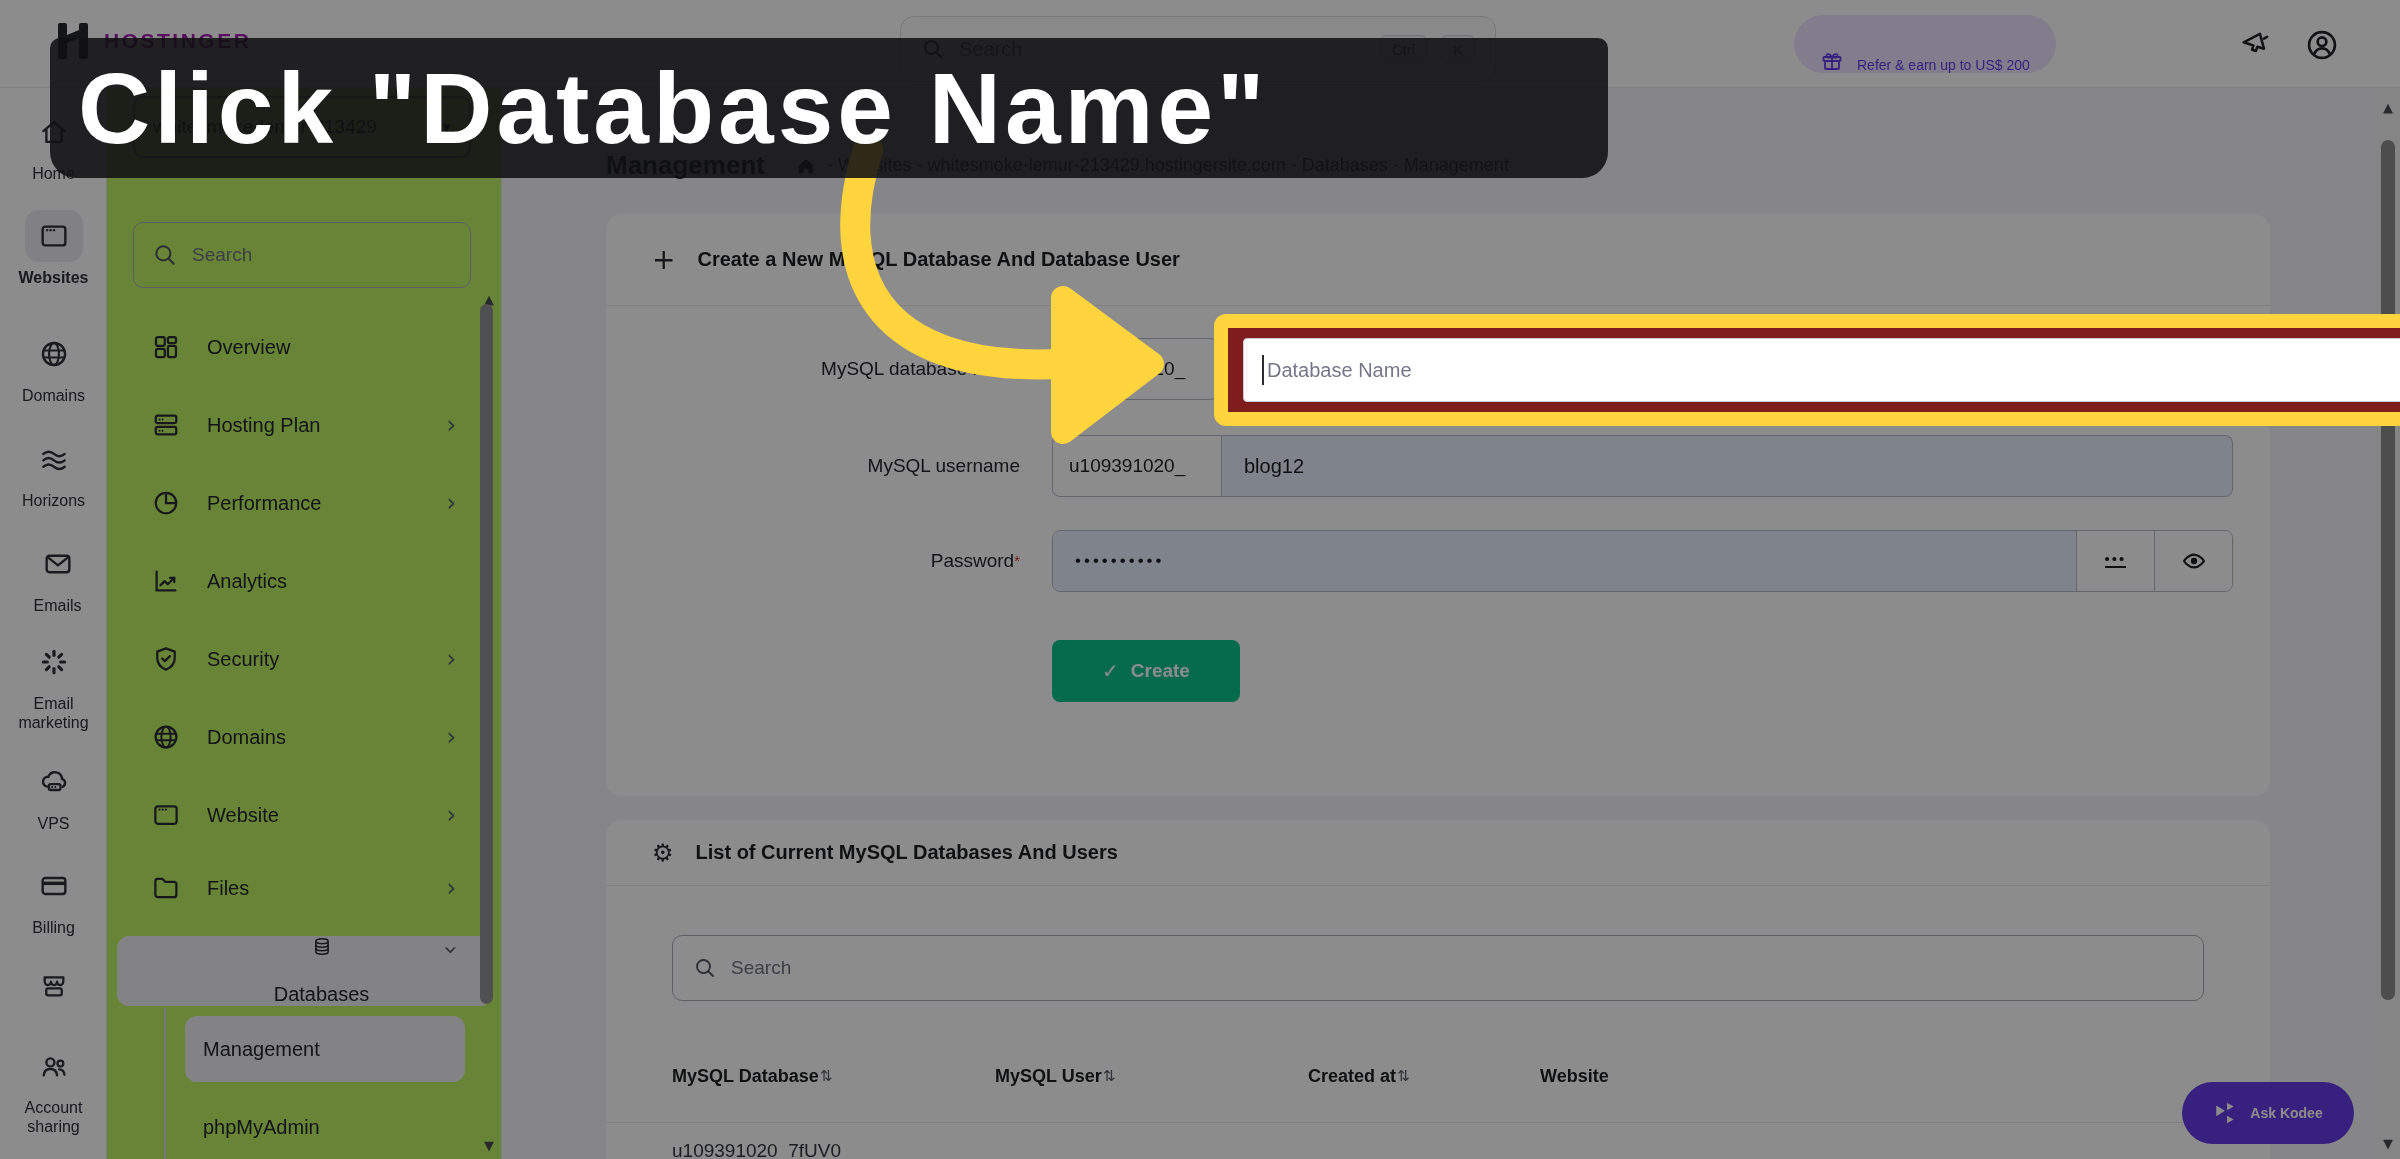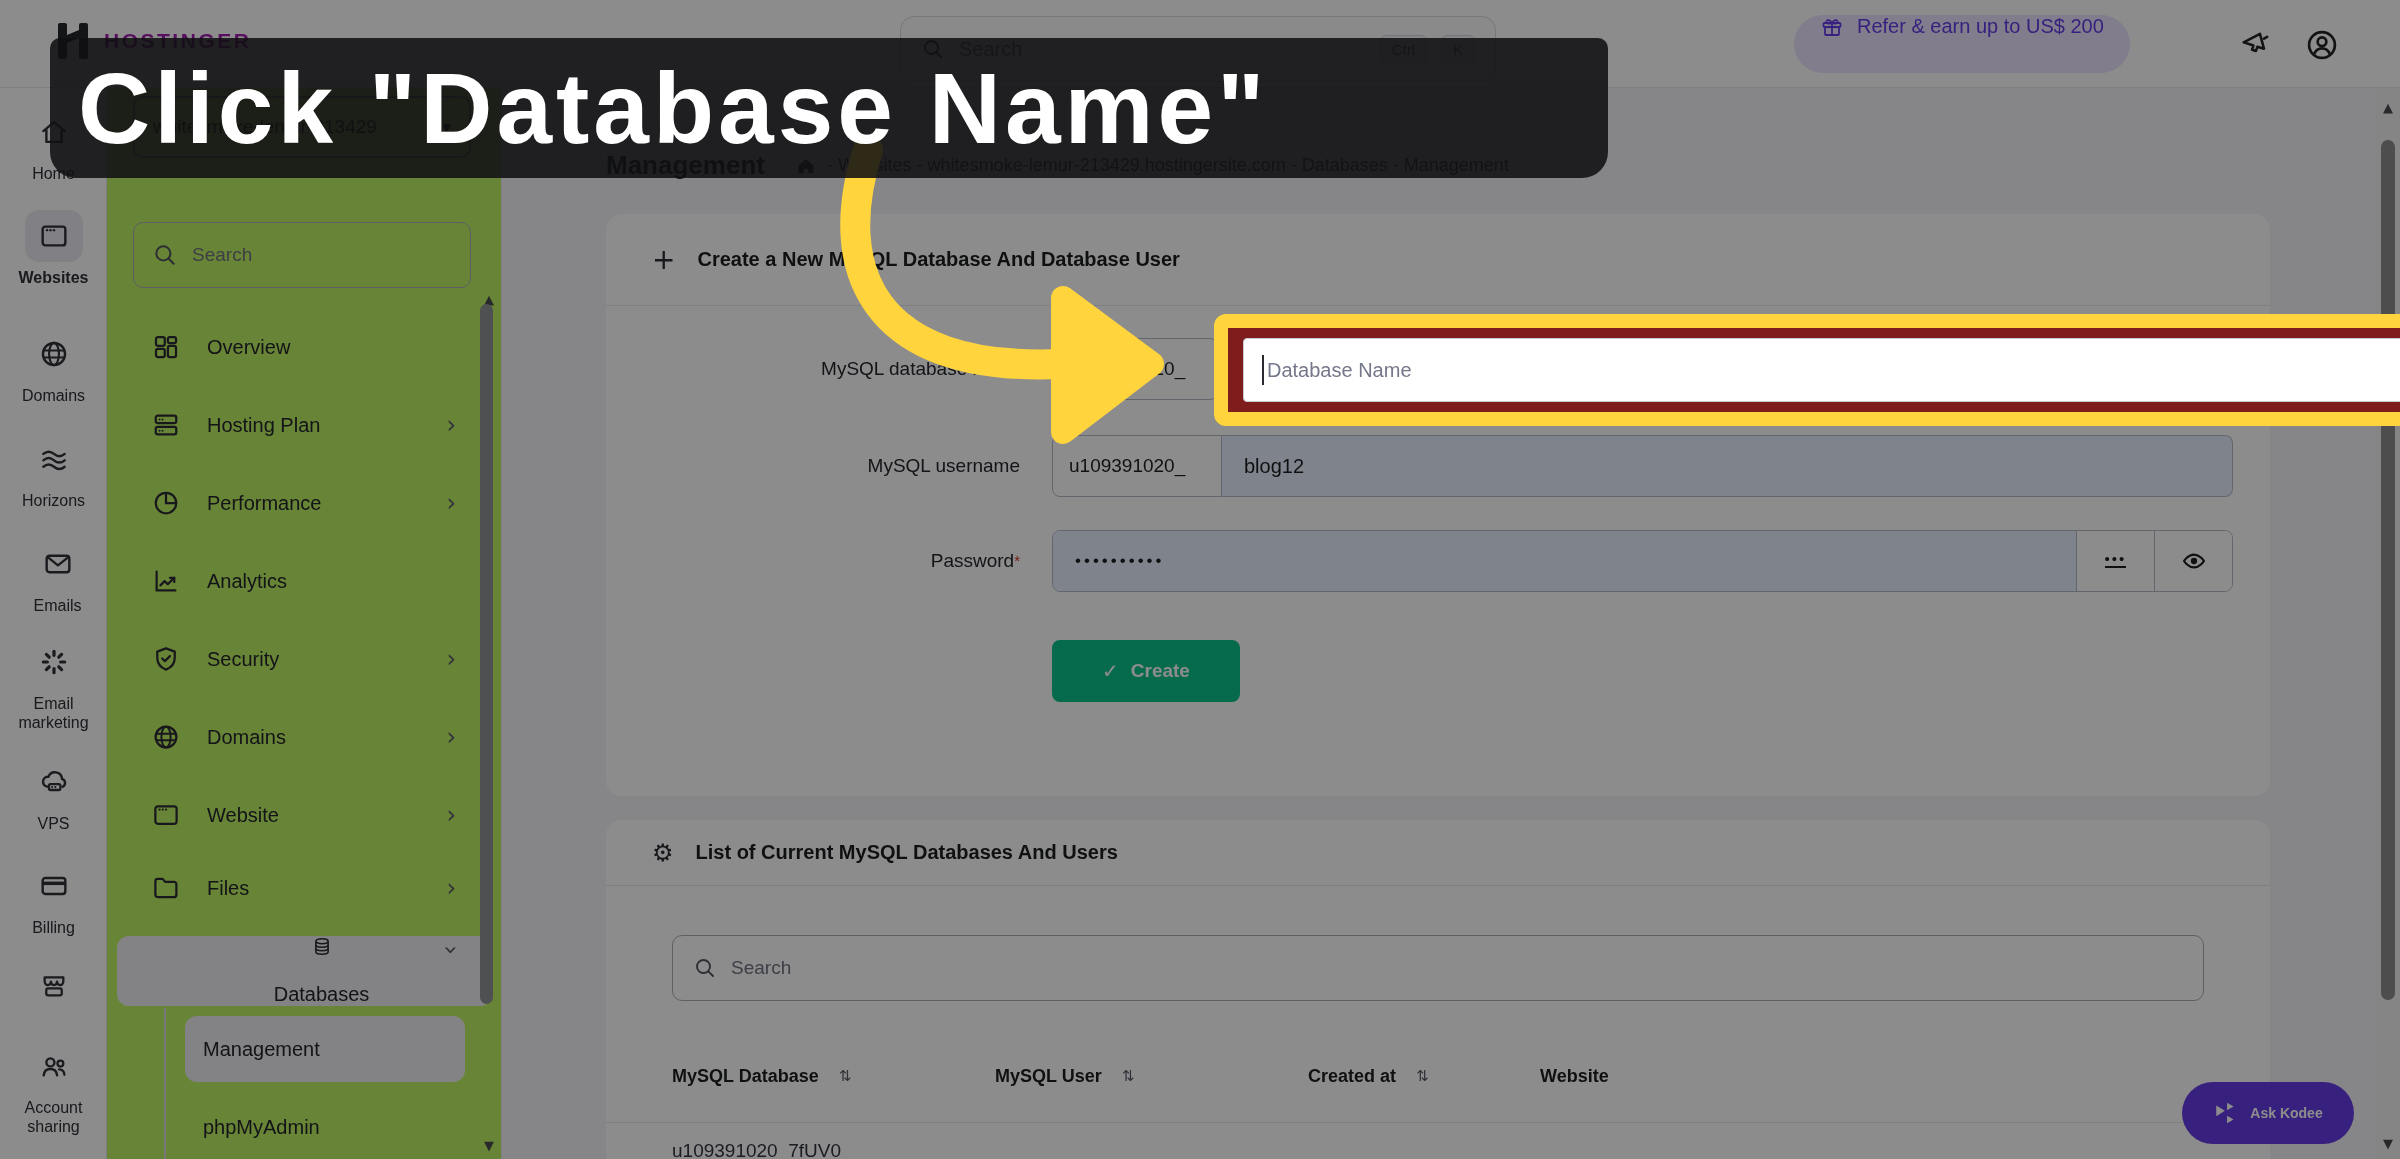--- a/index.html
+++ b/index.html
@@ -7,21 +7,21 @@
   body { position:relative; background:#f4f5f7; font-family:"Liberation Sans",sans-serif; color:#26272e; }
   .glyph { font-family:"DejaVu Sans",sans-serif; }
 
   
   .topbar { position:absolute; left:0; top:0; width:2400px; height:88px; background:#ffffff; border-bottom:1px solid #e4e5e9; z-index:1; }
   .brand { position:absolute; left:56px; top:22px; display:flex; align-items:center; gap:14px; }
   .brand-name { font-size:21px; font-weight:800; letter-spacing:2.5px; color:#a21caf; }
   .top-search { position:absolute; left:900px; top:16px; width:596px; height:66px; background:#fbfbfc; border:1px solid #d8d9dd; border-radius:14px; display:flex; align-items:center; padding:0 20px; gap:14px; }
   .top-search .ph { font-size:20px; color:#6f7280; flex:1; }
   .key-badge { border:1px solid #d3d4da; background:#f4f4f7; border-radius:6px; padding:5px 11px; font-size:15px; color:#585b66; }
-  .refer-pill { position:absolute; left:1794px; top:15px; height:58px; border-radius:29px; background:#ebe4ff; color:#673de6; display:flex; align-items:flex-start; gap:13px; padding:0 26px; font-size:20px; }
+  .refer-pill { position:absolute; left:1794px; top:15px; height:58px; border-radius:29px; background:#ebe4ff; color:#673de6; display:flex; align-items:flex-end; gap:13px; padding:0 26px; font-size:14px; }
   .top-ico { position:absolute; top:27px; }
 
   
   .rail { position:absolute; left:0; top:88px; width:107px; bottom:0; background:#fff; border-right:1px solid #e7e8ec; z-index:1; }
   .rail-item { position:absolute; left:0; width:107px; text-align:center; color:#313238; }
   .rail-item .iconbox { width:58px; height:52px; margin:0 auto; display:flex; align-items:center; justify-content:center; }
   .rail-item.active .iconbox { background:#ececf2; border-radius:14px; }
   .rail-item .rlabel { font-size:16px; line-height:1.2; margin-top:6px; color:#2f3038; }
   .rail-item.active .rlabel { font-weight:700; }
 
@@ -63,21 +63,21 @@
   .prefix-joined { border-radius:8px 0 0 8px; }
   .val-input { position:absolute; height:62px; border:1px solid #b7bbc6; border-left:none; border-radius:0 8px 8px 0; background:#e7effd; display:flex; align-items:center; padding-left:22px; font-size:20px; color:#1d1e20; }
   .pwd-wrap { position:absolute; left:446px; top:316px; width:1181px; height:62px; border:1px solid #b7bbc6; border-radius:8px; display:flex; overflow:hidden; }
   .pwd-main { flex:1; background:#e7effd; display:flex; align-items:center; padding-left:22px; font-size:17px; letter-spacing:3px; color:#1d1e20; }
   .pwd-seg { width:78px; border-left:1px solid #b7bbc6; background:#fff; display:flex; align-items:center; justify-content:center; }
   .gen-dots { font-size:15px; letter-spacing:2px; color:#1d1e20; border-bottom:2.5px solid #1d1e20; padding-bottom:3px; line-height:8px; }
   .create-btn { position:absolute; left:446px; top:426px; width:188px; height:62px; border-radius:8px; background:#0cc18c; color:#fff; display:flex; align-items:center; justify-content:center; gap:12px; font-size:19px; font-weight:700; border:none; cursor:pointer; }
 
   .list-search { position:absolute; left:66px; top:115px; width:1532px; height:66px; border:1.5px solid #a9adb8; border-radius:10px; display:flex; align-items:center; padding:0 20px; gap:14px; }
   .list-search .ph { font-size:19px; color:#6f7280; }
-  .thead-cell { position:absolute; top:232px; height:48px; display:flex; align-items:center; gap:20px; font-size:18px; font-weight:700; color:#1d1e20;text-align:right; }
+  .thead-cell { position:absolute; top:232px; height:48px; display:flex; align-items:center; gap:1px; font-size:18px; font-weight:700; color:#1d1e20;text-align:right; }
   .sort-g { font-size:15px; color:#565964; font-weight:400; }
   .tdivider { position:absolute; left:0; top:302px; width:1664px; height:1px; background:#e8e9ed; }
   .trow-partial { position:absolute; left:66px; top:320px; font-size:19px; color:#33363f; }
 
   .kodee { position:absolute; left:2182px; top:1082px; width:172px; height:62px; border-radius:31px; background:#673de6; color:#fff; display:flex; align-items:center; justify-content:center; gap:11px; font-size:14px; font-weight:700; border:none; cursor:pointer; z-index:1; }
 
   
   .vscroll { position:absolute; right:0; top:88px; width:24px; bottom:0; background:#f2f2f3; z-index:1; }
   .vthumb { position:absolute; left:5px; top:52px; width:14px; height:860px; background:#8c8c8e; border-radius:7px; }
   .varrow { position:absolute; left:0; width:24px; text-align:center; font-size:13px; color:#4a4b4f; }

